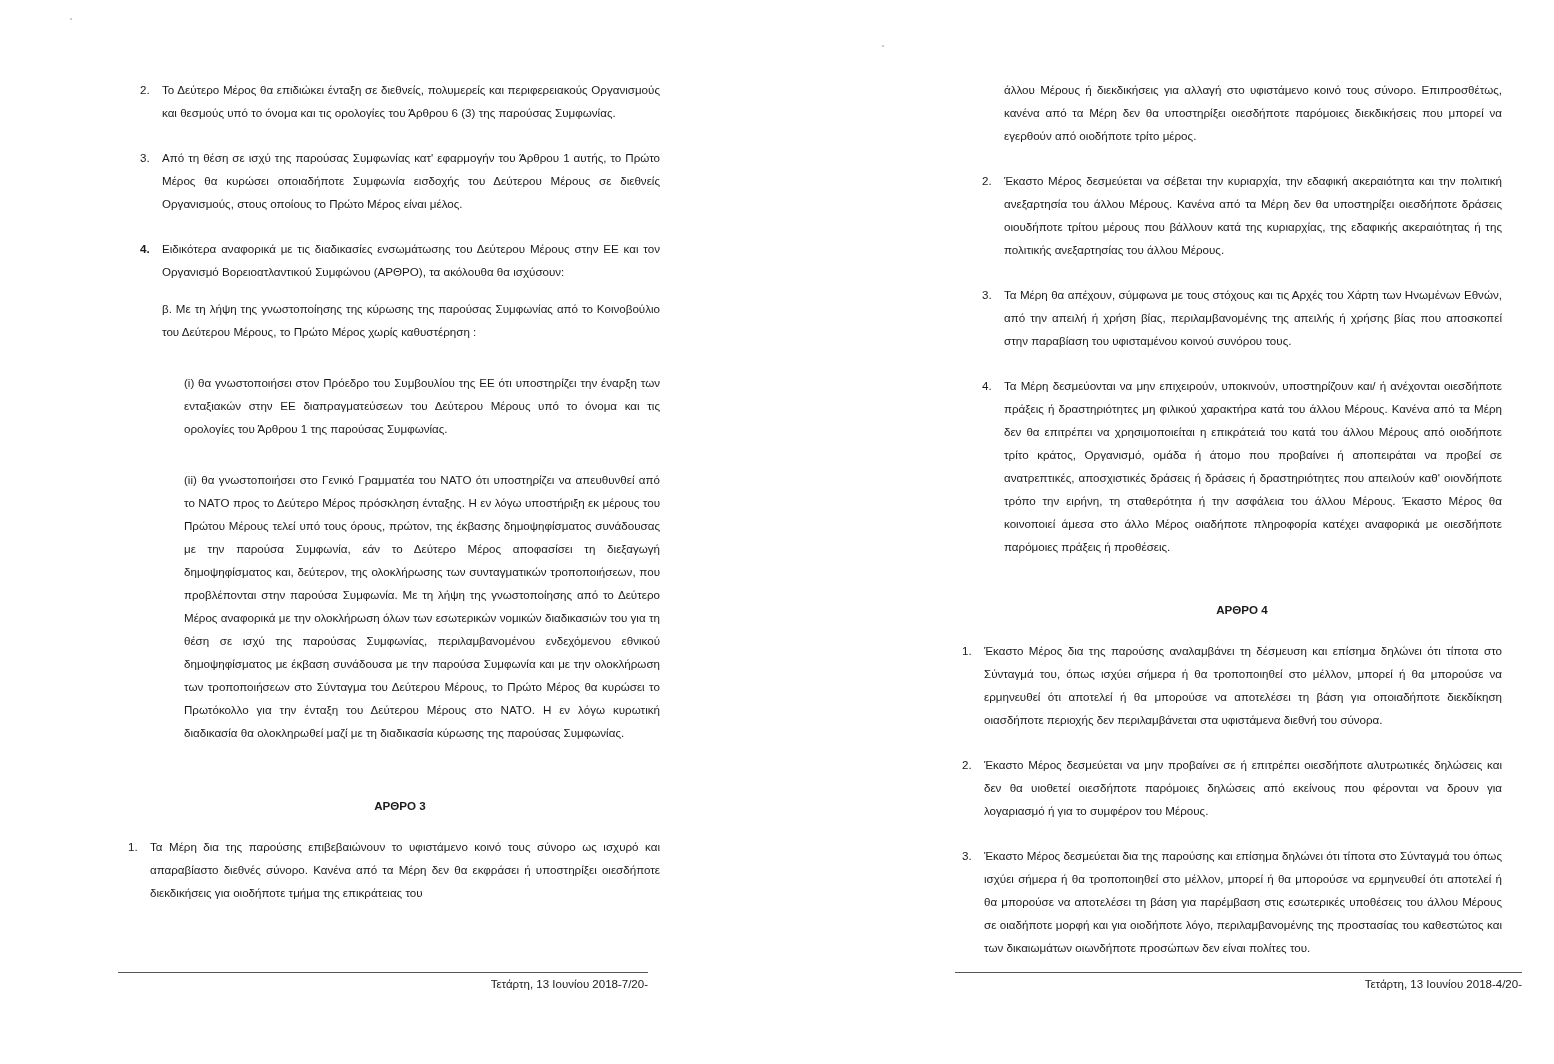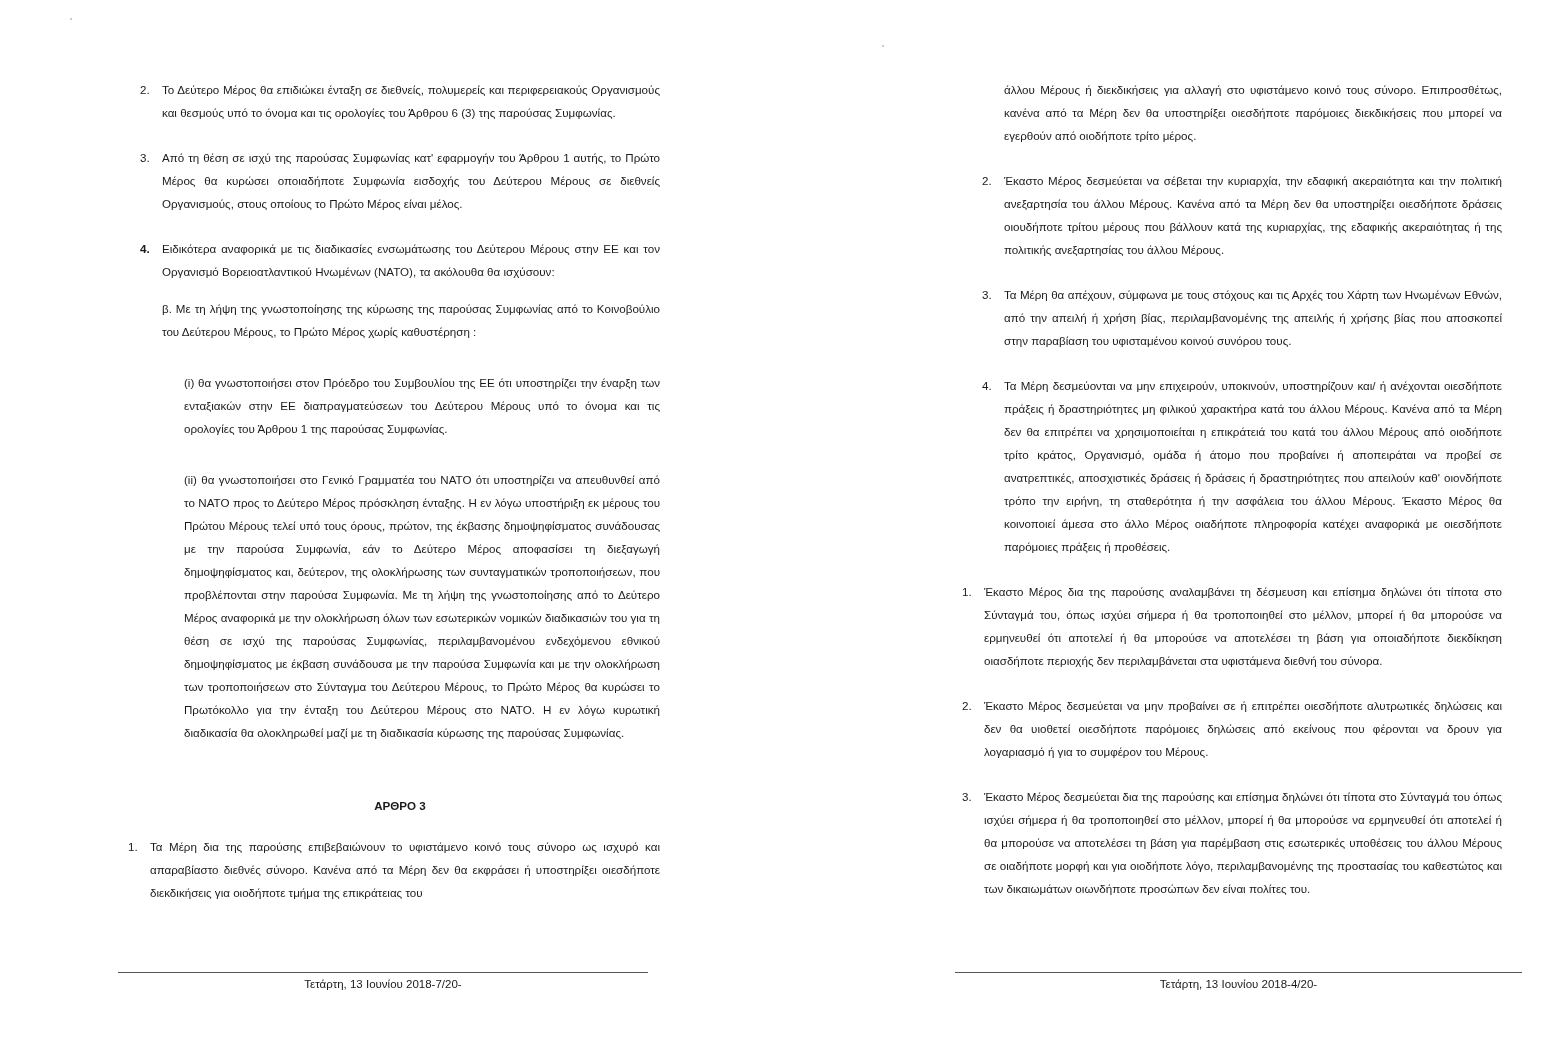--- a/index.html
+++ b/index.html
@@ -16,40 +16,40 @@
   .item { position:relative; padding-left:22px; margin-bottom:22px; }
   .item .num { position:absolute; left:0; top:0; }
   .sub { margin-left:22px; margin-bottom:14px; }
   .subsub { margin-left:44px; margin-bottom:14px;margin-top:28px; }
   .heading { text-align:center; font-weight:bold; margin:50px 0 18px 0; }
   .cont { padding-left:22px; margin-bottom:22px; }
   .footer { position:absolute; font-size:11.5px; filter:blur(0.35px); }
   .left .footer { left:118px; top:972px; width:530px; }
   .right .footer { left:143px; top:972px; width:567px; }
   .rule { border-top:1.5px solid #555; margin-bottom:5px; }
-  .footer-row { display:flex; justify-content:center; }
+  .footer-row { display:flex; justify-content:flex-end; }
   .mark { position:absolute; width:2px; height:2px; background:#bbb; border-radius:1px; }
 </style>
 </head>
 <body>
 
 <div class="page left">
   <div class="mark" style="left:70px;top:18px;"></div>
   <div class="content">
     <div class="item">
       <span class="num">2.</span>
       <span>Το Δεύτερο Μέρος θα επιδιώκει ένταξη σε διεθνείς, πολυμερείς και περιφερειακούς Οργανισμούς και θεσμούς υπό το όνομα και τις ορολογίες του Άρθρου 6 (3) της παρούσας Συμφωνίας.</span>
     </div>
     <div class="item">
       <span class="num">3.</span>
       <span>Από τη θέση σε ισχύ της παρούσας Συμφωνίας κατ' εφαρμογήν του Άρθρου 1 αυτής, το Πρώτο Μέρος θα κυρώσει οποιαδήποτε Συμφωνία εισδοχής του Δεύτερου Μέρους σε διεθνείς Οργανισμούς, στους οποίους το Πρώτο Μέρος είναι μέλος.</span>
     </div>
     <div class="item" style="margin-bottom:14px;">
       <span class="num" style="font-weight:bold;">4.</span>
-      <span>Ειδικότερα αναφορικά με τις διαδικασίες ενσωμάτωσης του Δεύτερου Μέρους στην ΕΕ και τον Οργανισμό Βορειοατλαντικού Ηνωμένων (ΝΑΤΟ), τα ακόλουθα θα ισχύσουν:</span>
+      <span>Ειδικότερα αναφορικά με τις διαδικασίες ενσωμάτωσης του Δεύτερου Μέρους στην ΕΕ και τον Οργανισμό Βορειοατλαντικού Συμφώνου (ΑΡΘΡΟ), τα ακόλουθα θα ισχύσουν:</span>
     </div>
     <div class="sub">β. Με τη λήψη της γνωστοποίησης της κύρωσης της παρούσας Συμφωνίας από το Κοινοβούλιο του Δεύτερου Μέρους, το Πρώτο Μέρος χωρίς καθυστέρηση :</div>
     <div class="subsub">(i) θα γνωστοποιήσει στον Πρόεδρο του Συμβουλίου της ΕΕ ότι υποστηρίζει την έναρξη των ενταξιακών στην ΕΕ διαπραγματεύσεων του Δεύτερου Μέρους υπό το όνομα και τις ορολογίες του Άρθρου 1 της παρούσας Συμφωνίας.</div>
     <div class="subsub">(ii) θα γνωστοποιήσει στο Γενικό Γραμματέα του ΝΑΤΟ ότι υποστηρίζει να απευθυνθεί από το ΝΑΤΟ προς το Δεύτερο Μέρος πρόσκληση ένταξης. Η εν λόγω υποστήριξη εκ μέρους του Πρώτου Μέρους τελεί υπό τους όρους, πρώτον, της έκβασης δημοψηφίσματος συνάδουσας με την παρούσα Συμφωνία, εάν το Δεύτερο Μέρος αποφασίσει τη διεξαγωγή δημοψηφίσματος και, δεύτερον, της ολοκλήρωσης των συνταγματικών τροποποιήσεων, που προβλέπονται στην παρούσα Συμφωνία. Με τη λήψη της γνωστοποίησης από το Δεύτερο Μέρος αναφορικά με την ολοκλήρωση όλων των εσωτερικών νομικών διαδικασιών του για τη θέση σε ισχύ της παρούσας Συμφωνίας, περιλαμβανομένου ενδεχόμενου εθνικού δημοψηφίσματος με έκβαση συνάδουσα με την παρούσα Συμφωνία και με την ολοκλήρωση των τροποποιήσεων στο Σύνταγμα του Δεύτερου Μέρους, το Πρώτο Μέρος θα κυρώσει το Πρωτόκολλο για την ένταξη του Δεύτερου Μέρους στο ΝΑΤΟ. Η εν λόγω κυρωτική διαδικασία θα ολοκληρωθεί μαζί με τη διαδικασία κύρωσης της παρούσας Συμφωνίας.</div>
     <div class="heading">ΑΡΘΡΟ 3</div>
     <div class="item" style="margin-left:-12px;">
       <span class="num">1.</span>
       <span>Τα Μέρη δια της παρούσης επιβεβαιώνουν το υφιστάμενο κοινό τους σύνορο ως ισχυρό και απαραβίαστο διεθνές σύνορο. Κανένα από τα Μέρη δεν θα εκφράσει ή υποστηρίξει οιεσδήποτε διεκδικήσεις για οιοδήποτε τμήμα της επικράτειας του</span>
     </div>
   </div>
@@ -71,20 +71,21 @@
       <span>Έκαστο Μέρος δεσμεύεται να σέβεται την κυριαρχία, την εδαφική ακεραιότητα και την πολιτική ανεξαρτησία του άλλου Μέρους. Κανένα από τα Μέρη δεν θα υποστηρίξει οιεσδήποτε δράσεις οιουδήποτε τρίτου μέρους που βάλλουν κατά της κυριαρχίας, της εδαφικής ακεραιότητας ή της πολιτικής ανεξαρτησίας του άλλου Μέρους.</span>
     </div>
     <div class="item">
       <span class="num">3.</span>
       <span>Τα Μέρη θα απέχουν, σύμφωνα με τους στόχους και τις Αρχές του Χάρτη των Ηνωμένων Εθνών, από την απειλή ή χρήση βίας, περιλαμβανομένης της απειλής ή χρήσης βίας που αποσκοπεί στην παραβίαση του υφισταμένου κοινού συνόρου τους.</span>
     </div>
     <div class="item">
       <span class="num">4.</span>
       <span>Τα Μέρη δεσμεύονται να μην επιχειρούν, υποκινούν, υποστηρίζουν και/ ή ανέχονται οιεσδήποτε πράξεις ή δραστηριότητες μη φιλικού χαρακτήρα κατά του άλλου Μέρους. Κανένα από τα Μέρη δεν θα επιτρέπει να χρησιμοποιείται η επικράτειά του κατά του άλλου Μέρους από οιοδήποτε τρίτο κράτος, Οργανισμό, ομάδα ή άτομο που προβαίνει ή αποπειράται να προβεί σε ανατρεπτικές, αποσχιστικές δράσεις ή δράσεις ή δραστηριότητες που απειλούν καθ' οιονδήποτε τρόπο την ειρήνη, τη σταθερότητα ή την ασφάλεια του άλλου Μέρους. Έκαστο Μέρος θα κοινοποιεί άμεσα στο άλλο Μέρος οιαδήποτε πληροφορία κατέχει αναφορικά με οιεσδήποτε παρόμοιες πράξεις ή προθέσεις.</span>
     </div>
+    <div class="heading" style="margin-top:40px;">ΑΡΘΡΟ 4</div>
     <div class="item" style="margin-left:-20px;">
       <span class="num">1.</span>
       <span>Έκαστο Μέρος δια της παρούσης αναλαμβάνει τη δέσμευση και επίσημα δηλώνει ότι τίποτα στο Σύνταγμά του, όπως ισχύει σήμερα ή θα τροποποιηθεί στο μέλλον, μπορεί ή θα μπορούσε να ερμηνευθεί ότι αποτελεί ή θα μπορούσε να αποτελέσει τη βάση για οποιαδήποτε διεκδίκηση οιασδήποτε περιοχής δεν περιλαμβάνεται στα υφιστάμενα διεθνή του σύνορα.</span>
     </div>
     <div class="item" style="margin-left:-20px;">
       <span class="num">2.</span>
       <span>Έκαστο Μέρος δεσμεύεται να μην προβαίνει σε ή επιτρέπει οιεσδήποτε αλυτρωτικές δηλώσεις και δεν θα υιοθετεί οιεσδήποτε παρόμοιες δηλώσεις από εκείνους που φέρονται να δρουν για λογαριασμό ή για το συμφέρον του Μέρους.</span>
     </div>
     <div class="item" style="margin-left:-20px;">
       <span class="num">3.</span>

